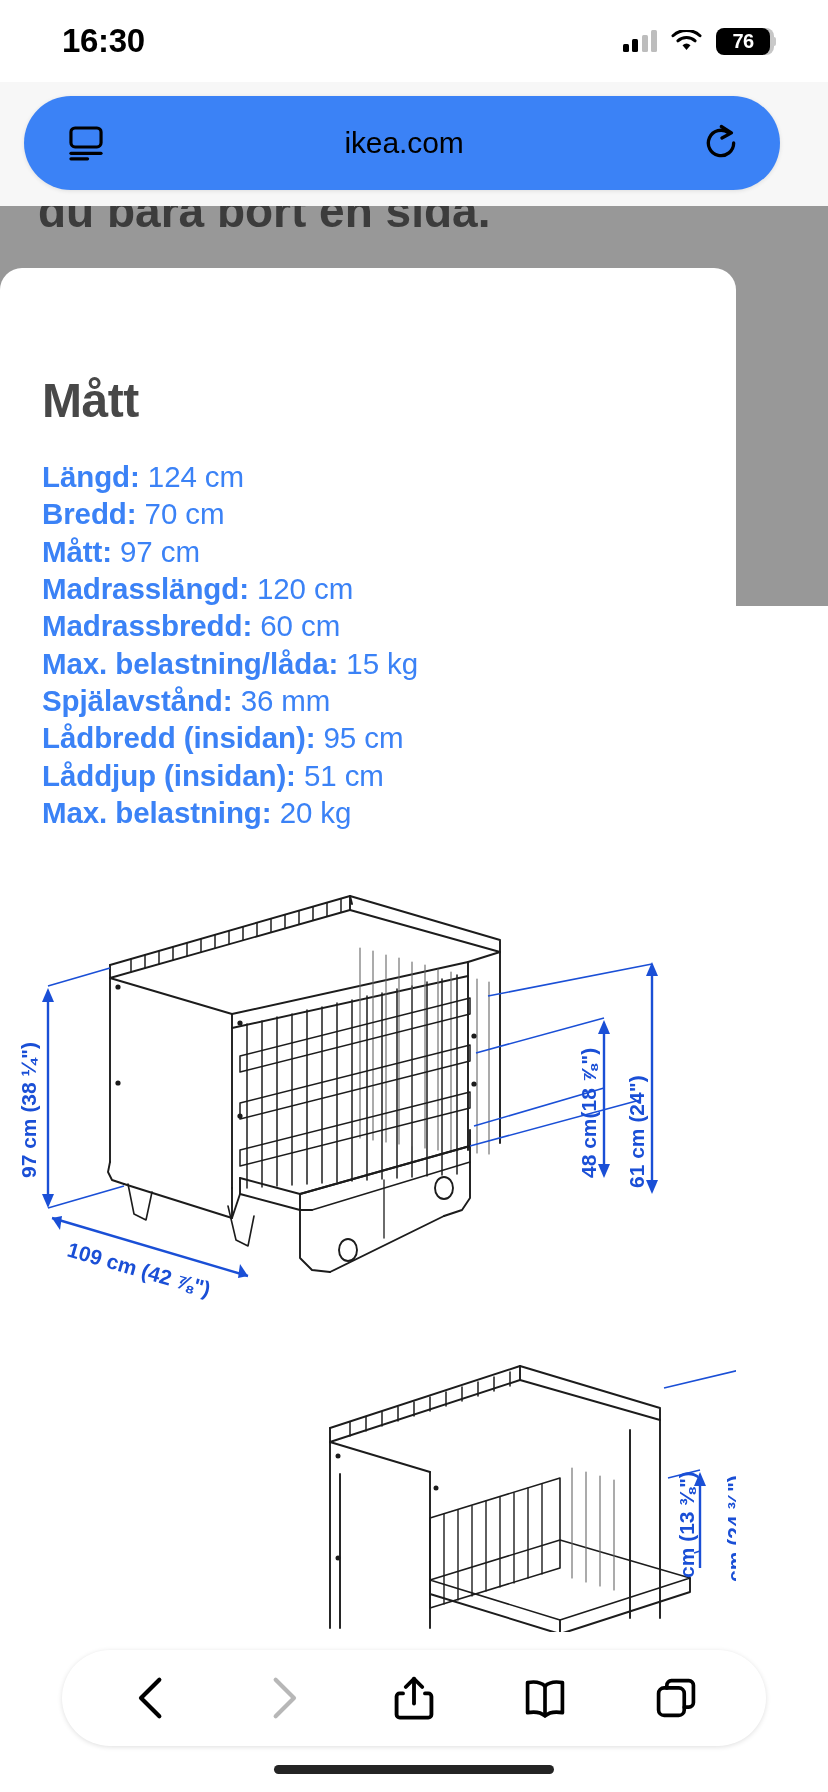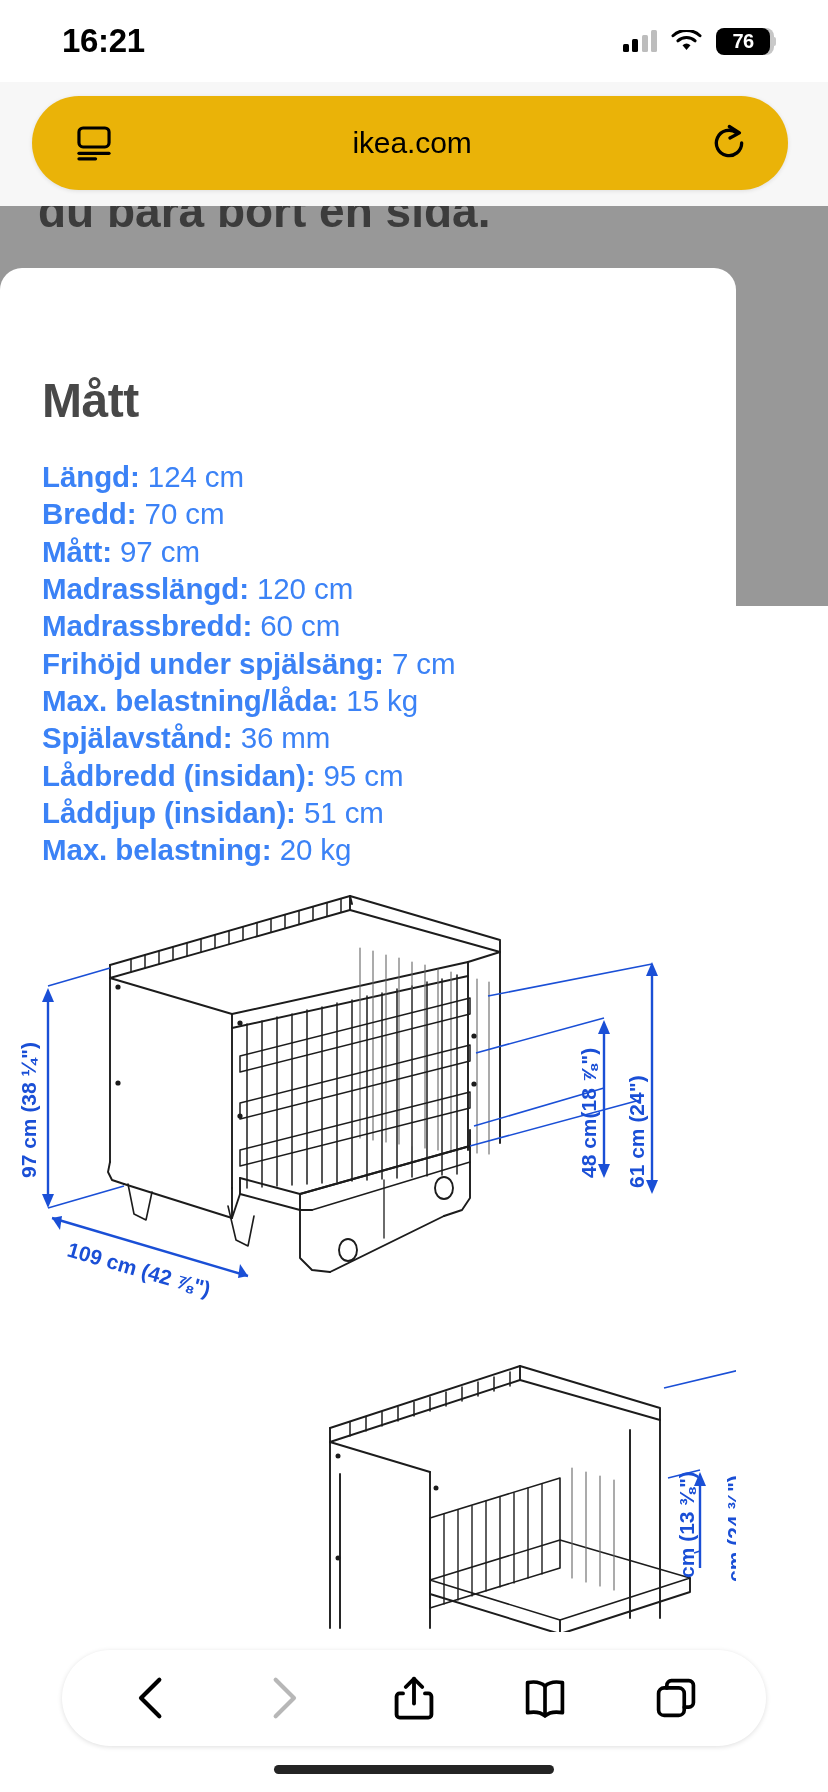--- a/index.html
+++ b/index.html
@@ -42,22 +42,22 @@
     position:absolute; right:-4px; top:0; width:12px; height:27px;
     background:#c6c6c6; border-radius:0 8px 8px 0; z-index:-1;
   }
 
   
   #browser-top{
     position:absolute; top:82px; left:0; width:828px; height:124px;
     background:#f7f7f7; z-index:55;
   }
   #url-bar{
-    position:absolute; top:14px; left:32px; width:756px; height:94px;
-    background:#eab308; border-radius:47px;
+    position:absolute; top:14px; left:24px; width:756px; height:94px;
+    background:#3b82f6; border-radius:47px;
     display:flex; align-items:center; justify-content:space-between;
     padding:0 40px 0 42px;
     box-shadow:0 1px 4px rgba(0,0,0,0.10);
   }
   #reader-icon{ width:40px; height:38px; }
   #url-text{ font-size:30px; color:#000; letter-spacing:-0.1px; }
   #reload-icon{ width:38px; height:40px; }
 
   
   #page-behind{
@@ -165,24 +165,20 @@
       <span class="mk">Mått:</span>
       <span class="mv">97 cm</span>
     </div>
     <div class="measure-row">
       <span class="mk">Madrasslängd:</span>
       <span class="mv">120 cm</span>
     </div>
     <div class="measure-row">
       <span class="mk">Madrassbredd:</span>
       <span class="mv">60 cm</span>
-    </div>
-    <div class="measure-row">
-      <span class="mk">Frihöjd under spjälsäng:</span>
-      <span class="mv">7 cm</span>
     </div>
     <div class="measure-row">
       <span class="mk">Max. belastning/låda:</span>
       <span class="mv">15 kg</span>
     </div>
     <div class="measure-row">
       <span class="mk">Spjälavstånd:</span>
       <span class="mv">36 mm</span>
     </div>
     <div class="measure-row">
@@ -407,21 +403,21 @@
       <g fill="#1a4fd6" font-family="Liberation Sans, sans-serif" font-size="21" font-weight="700">
         <text transform="translate(694,250) rotate(-90)">cm (13 ⅜")</text>
         <text transform="translate(742,254) rotate(-90)">cm (24 ¾")</text>
       </g>
     </svg>
 
   </div>
 </div>
 
 <div id="status-bar">
-  <div id="status-time">16:21</div>
+  <div id="status-time">16:30</div>
   <div id="status-right">
     <div class="sig">
       <i></i>
         <i></i>
         <i></i>
         <i></i>
     </div>
     <svg id="wifi-icon" viewBox="0 0 28 20">
       <path d="M14 17.6 L10.4 13.4 a5.6 5.6 0 0 1 7.2 0 Z" fill="#000"></path>
       <path d="M6.2 9.4 a11.6 11.6 0 0 1 15.6 0" stroke="#000" stroke-width="2.7" fill="none" stroke-linecap="round"></path>

